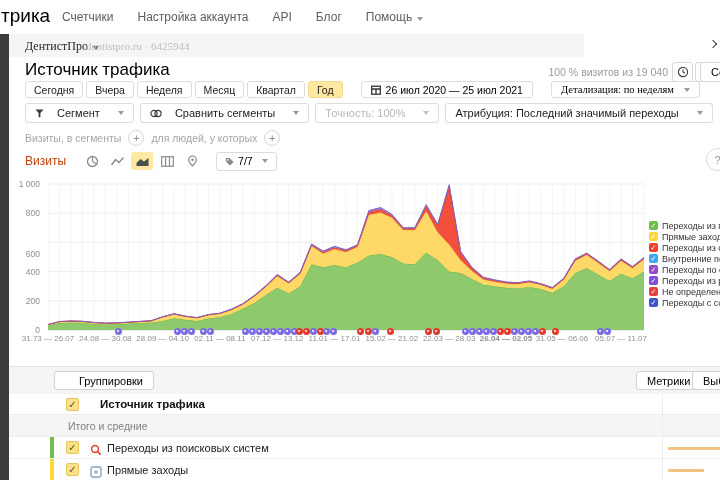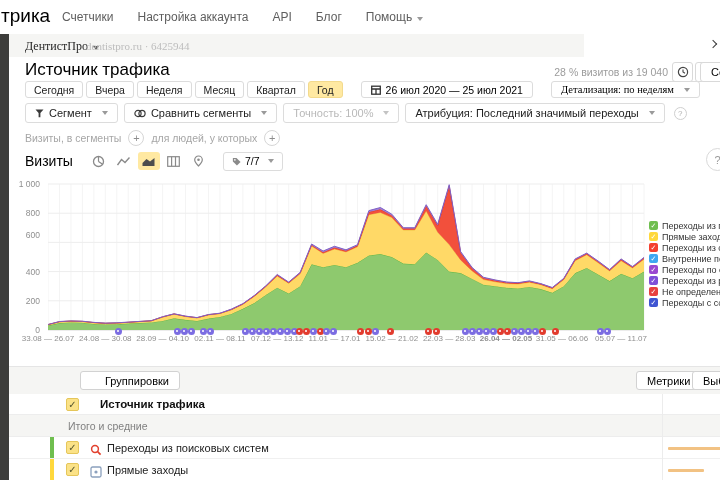--- a/index.html
+++ b/index.html
@@ -40,35 +40,35 @@
   .periodrow { position:absolute; left:25px; top:81px; display:flex; gap:9px; align-items:center; }
   .preset { height:17px; padding:0 8px; font-size:10.5px; border:1px solid #dcdcdc; background:#fff;
     border-radius:3px; color:#222; cursor:pointer; }
   .preset.selected { background:#ffe9a2; border-color:#f3da8d; }
   .datebtn, .detbtn { height:17px; display:inline-flex; align-items:center; gap:5px; padding:0 9px;
     font-size:10.5px; border:1px solid #dcdcdc; background:#fff; border-radius:3px; cursor:pointer; white-space:nowrap; }
   .datebtn { margin-left:9px; } .detbtn { margin-left:9px;font-family:Liberation Serif, serif; }
 
   
   .segmentrow { position:absolute; left:25px; top:103px; display:flex; gap:6px; align-items:center; }
-  .segbtn { height:20px; display:inline-flex; align-items:center; gap:5px; padding:0 9px; font-size:11px;
+  .segbtn { height:20px; display:inline-flex; align-items:center; gap:13px; padding:0 9px; font-size:11px;
     border:1px solid #dcdcdc; background:#fff; border-radius:3px; color:#222; cursor:pointer; white-space:nowrap; }
   .segbtn.disabled { color:#b9b9b9; }
   .infocircle { width:13px; height:13px; border:1px solid #cfcfcf; border-radius:50%; font-size:8px; color:#b0b0b0;
     display:flex; align-items:center; justify-content:center; margin-left:3px; background:#fff; }
 
   
   .filterrow { position:absolute; left:25px; top:130px; display:flex; align-items:center; gap:7px;
     font-size:10.5px; color:#a6a6a6; }
   .pluscirc { width:16px; height:16px; border:1px solid #d6d6d6; border-radius:50%; background:#fff;
     color:#8d8d8d; font-size:11px; line-height:13px; text-align:center; padding:0; cursor:pointer; }
 
   
   .controlsrow { position:absolute; left:25px; top:151px; height:20px; display:flex; align-items:center; gap:3px; }
-  .metric-label { font-size:14px; color:#000000; margin-right:12px; }
+  .metric-label { font-size:12px; color:#c2410c; margin-right:12px; }
   .cicon { width:22px; height:18px; display:flex; align-items:center; justify-content:center; border-radius:3px;
     background:transparent; border:none; padding:0; cursor:pointer; }
   .cicon.selected { background:#ffe9a2; }
   .ratiobtn { margin-left:10px; height:19px; display:inline-flex; align-items:center; gap:4px; padding:0 8px;
     font-size:10.5px; border:1px solid #dcdcdc; border-radius:3px; background:#fff; cursor:pointer; }
   .helpcircle { position:absolute; left:706px; top:148px; width:23px; height:23px; border:1px solid #d9d9d9;
     border-radius:50%; background:#fff; color:#9a9a9a; font-size:11px; display:flex; align-items:center; justify-content:center; }
 
   
   .ylabels { position:absolute; left:0; top:180px; width:44px; height:152px; }
@@ -82,21 +82,21 @@
   
   .legend { position:absolute; left:649px; top:220px; }
   .litem { display:flex; align-items:center; height:11px; cursor:pointer; }
   .lbox { width:9px; height:9px; border-radius:2px; color:#fff; font-size:7px; line-height:9px; text-align:center; flex:none; }
   .llab { margin-left:4px; font-size:9px; color:#333; white-space:nowrap; }
 
   
   .btoolbar { position:absolute; left:9px; top:366px; width:711px; height:28px; background:#f5f5f3; border-top:1px solid #e5e5e5; }
   .tbtn { position:absolute; top:4px; height:19px; padding:0 10px; font-size:11px; background:#fff;
     border:1px solid #d2d2d2; border-radius:3px; cursor:pointer; white-space:nowrap; }
-  .groupbtn { left:71px;padding-left:24px; } .metricsbtn { left:627px;text-align:center; } .goalbtn { left:683px; }
+  .groupbtn { left:45px;padding-left:24px; } .metricsbtn { left:627px;text-align:center; } .goalbtn { left:683px; }
   .dimrow { position:absolute; left:9px; top:394px; width:711px; height:21px; background:#fff; border-bottom:1px solid #ededed; }
   .dimlabel { position:absolute; left:91px; top:4px; font-size:11.5px; font-weight:bold; color:#111; }
   .totalsrow { position:absolute; left:9px; top:415px; width:711px; height:22px; background:#f5f5f3; border-bottom:1px solid #ededed; }
   .totalslabel { position:absolute; left:59px; top:5px; font-size:10.5px; color:#808080; }
   .trow { position:absolute; left:9px; width:711px; height:22px; background:#fff; border-bottom:1px solid #f0f0f0; }
   .tedge { position:absolute; left:41px; top:0; bottom:0; width:4px; }
   .ycheck { position:absolute; width:13px; height:13px; background:#fbe287; border:1px solid #e5c65a; border-radius:2px;
     color:#55552e; font-size:10px; line-height:11px; text-align:center; padding:0; cursor:pointer; }
   .dimrow .ycheck { left:57px; top:4px; } .trow .ycheck { left:57px; top:4px; }
   .ricon { position:absolute; left:81px; top:5px; width:12px; height:12px; }
@@ -120,21 +120,21 @@
 
 <div class="counterbar">
   <span class="cname"><span>ДентистПро</span><i class="chev dark"></i></span>
   <span class="cinfo">dentistpro.ru · 6425944</span>
   <span class="panelchev"></span>
 </div>
 
 <div class="sidestrip"></div>
 
 <h1 class="title">Источник трафика</h1>
-<div class="sample">28 % визитов из 19 040</div>
+<div class="sample">100 % визитов из 19 040</div>
 <button class="iconbtn" style="left:672px">
   <svg width="12" height="12" viewBox="0 0 12 12">
       <circle cx="6" cy="6" r="4.6" fill="none" stroke="#444" stroke-width="1.2"></circle>
       <path d="M6 3.4 V6 L8 7.2" fill="none" stroke="#444" stroke-width="1.1"></path>
     </svg>
 </button>
 <button class="iconbtn" style="left:695px">
   <svg width="12" height="12" viewBox="0 0 12 12">
       <path d="M6 8 V1.5 M3.5 3.6 L6 1.1 L8.5 3.6" fill="none" stroke="#444" stroke-width="1.1"></path>
       <path d="M2 7 V10.5 H10 V7" fill="none" stroke="#444" stroke-width="1.1"></path>
@@ -236,21 +236,21 @@
     <span>7/7</span>
     <i class="chev"></i>
   </button>
 </div>
 <div class="helpcircle">?</div>
 
 <div class="ylabels" id="ylabels">
     <div class="ylab" style="top: 145px;">0</div>
     <div class="ylab" style="top: 115.8px; margin-left: 44px;">200</div>
     <div class="ylab" style="top: 86.6px;">400</div>
-    <div class="ylab" style="top: 50px;">600</div>
+    <div class="ylab" style="top: 69px;">600</div>
     <div class="ylab" style="top: 28.2px;">800</div>
     <div class="ylab" style="top: -1px;">1 000</div>
   </div>
 <div class="chartarea" id="chartarea">
     <svg width="598" height="152">
       <line x1="0" y1="4" x2="0" y2="150" stroke="#f4f4f4" stroke-width="1"></line>
       <line x1="11.461538461538462" y1="4" x2="11.461538461538462" y2="150" stroke="#f4f4f4" stroke-width="1"></line>
       <line x1="22.923076923076923" y1="4" x2="22.923076923076923" y2="150" stroke="#f4f4f4" stroke-width="1"></line>
       <line x1="34.38461538461539" y1="4" x2="34.38461538461539" y2="150" stroke="#f4f4f4" stroke-width="1"></line>
       <line x1="45.84615384615385" y1="4" x2="45.84615384615385" y2="150" stroke="#f4f4f4" stroke-width="1"></line>
@@ -310,21 +310,21 @@
       <line x1="0" y1="4" x2="596" y2="4" stroke="#ededed" stroke-width="1"></line>
       <path d="M0.0,150.0 L11.5,150.0 L22.9,150.0 L34.4,150.0 L45.8,150.0 L57.3,150.0 L68.8,150.0 L80.2,150.0 L91.7,150.0 L103.2,150.0 L114.6,150.0 L126.1,150.0 L137.5,150.0 L149.0,150.0 L160.5,150.0 L171.9,150.0 L183.4,150.0 L194.8,150.0 L206.3,150.0 L217.8,150.0 L229.2,150.0 L240.7,150.0 L252.2,150.0 L263.6,150.0 L275.1,150.0 L286.5,150.0 L298.0,150.0 L309.5,150.0 L320.9,150.0 L332.4,150.0 L343.8,150.0 L355.3,150.0 L366.8,150.0 L378.2,150.0 L389.7,150.0 L401.2,150.0 L412.6,150.0 L424.1,150.0 L435.5,150.0 L447.0,150.0 L458.5,150.0 L469.9,150.0 L481.4,150.0 L492.8,150.0 L504.3,150.0 L515.8,150.0 L527.2,150.0 L538.7,150.0 L550.2,150.0 L561.6,150.0 L573.1,150.0 L584.5,150.0 L596.0,150.0 L596.0,91.6 L584.5,98.2 L573.1,93.8 L561.6,101.1 L550.2,94.5 L538.7,88.0 L527.2,93.1 L515.8,106.2 L504.3,112.8 L492.8,109.1 L481.4,106.9 L469.9,108.4 L458.5,107.7 L447.0,106.2 L435.5,104.7 L424.1,98.9 L412.6,93.1 L401.2,91.6 L389.7,79.9 L378.2,72.6 L366.8,84.3 L355.3,83.6 L343.8,77.0 L332.4,74.1 L320.9,75.5 L309.5,82.8 L298.0,87.2 L286.5,85.0 L275.1,87.2 L263.6,84.3 L252.2,106.2 L240.7,113.5 L229.2,107.7 L217.8,115.0 L206.3,123.0 L194.8,128.8 L183.4,133.9 L171.9,136.9 L160.5,138.6 L149.0,140.9 L137.5,139.8 L126.1,138.3 L114.6,140.9 L103.2,142.4 L91.7,143.0 L80.2,143.6 L68.8,144.2 L57.3,144.5 L45.8,143.9 L34.4,142.7 L22.9,142.4 L11.5,143.0 L0.0,145.6 Z" fill="#8ec96e"></path>
       <polyline points="0.0,145.6 11.5,143.0 22.9,142.4 34.4,142.7 45.8,143.9 57.3,144.5 68.8,144.2 80.2,143.6 91.7,143.0 103.2,142.4 114.6,140.9 126.1,138.3 137.5,139.8 149.0,140.9 160.5,138.6 171.9,136.9 183.4,133.9 194.8,128.8 206.3,123.0 217.8,115.0 229.2,107.7 240.7,113.5 252.2,106.2 263.6,84.3 275.1,87.2 286.5,85.0 298.0,87.2 309.5,82.8 320.9,75.5 332.4,74.1 343.8,77.0 355.3,83.6 366.8,84.3 378.2,72.6 389.7,79.9 401.2,91.6 412.6,93.1 424.1,98.9 435.5,104.7 447.0,106.2 458.5,107.7 469.9,108.4 481.4,106.9 492.8,109.1 504.3,112.8 515.8,106.2 527.2,93.1 538.7,88.0 550.2,94.5 561.6,101.1 573.1,93.8 584.5,98.2 596.0,91.6" fill="none" stroke="#63b643" stroke-width="1"></polyline>
       <path d="M0.0,145.6 L11.5,143.0 L22.9,142.4 L34.4,142.7 L45.8,143.9 L57.3,144.5 L68.8,144.2 L80.2,143.6 L91.7,143.0 L103.2,142.4 L114.6,140.9 L126.1,138.3 L137.5,139.8 L149.0,140.9 L160.5,138.6 L171.9,136.9 L183.4,133.9 L194.8,128.8 L206.3,123.0 L217.8,115.0 L229.2,107.7 L240.7,113.5 L252.2,106.2 L263.6,84.3 L275.1,87.2 L286.5,85.0 L298.0,87.2 L309.5,82.8 L320.9,75.5 L332.4,74.1 L343.8,77.0 L355.3,83.6 L366.8,84.3 L378.2,72.6 L389.7,79.9 L401.2,91.6 L412.6,93.1 L424.1,98.9 L435.5,104.7 L447.0,106.2 L458.5,107.7 L469.9,108.4 L481.4,106.9 L492.8,109.1 L504.3,112.8 L515.8,106.2 L527.2,93.1 L538.7,88.0 L550.2,94.5 L561.6,101.1 L573.1,93.8 L584.5,98.2 L596.0,91.6 L596.0,79.2 L584.5,88.0 L573.1,80.7 L561.6,90.9 L550.2,82.8 L538.7,74.8 L527.2,80.7 L515.8,99.6 L504.3,108.7 L492.8,104.7 L481.4,102.3 L469.9,104.0 L458.5,103.6 L447.0,101.8 L435.5,99.6 L424.1,90.9 L412.6,79.9 L401.2,64.6 L389.7,52.2 L378.2,31.0 L366.8,50.0 L355.3,50.0 L343.8,37.6 L332.4,32.5 L320.9,34.7 L309.5,66.8 L298.0,71.9 L286.5,69.0 L275.1,73.4 L263.6,66.1 L252.2,93.8 L240.7,103.3 L229.2,96.0 L217.8,106.9 L206.3,116.4 L194.8,124.5 L183.4,129.9 L171.9,133.6 L160.5,135.0 L149.0,138.0 L137.5,136.6 L126.1,134.2 L114.6,137.2 L103.2,140.9 L91.7,141.7 L80.2,142.4 L68.8,143.1 L57.3,143.4 L45.8,142.7 L34.4,141.5 L22.9,141.2 L11.5,141.8 L0.0,144.7 Z" fill="#ffd967"></path>
       <polyline points="0.0,144.7 11.5,141.8 22.9,141.2 34.4,141.5 45.8,142.7 57.3,143.4 68.8,143.1 80.2,142.4 91.7,141.7 103.2,140.9 114.6,137.2 126.1,134.2 137.5,136.6 149.0,138.0 160.5,135.0 171.9,133.6 183.4,129.9 194.8,124.5 206.3,116.4 217.8,106.9 229.2,96.0 240.7,103.3 252.2,93.8 263.6,66.1 275.1,73.4 286.5,69.0 298.0,71.9 309.5,66.8 320.9,34.7 332.4,32.5 343.8,37.6 355.3,50.0 366.8,50.0 378.2,31.0 389.7,52.2 401.2,64.6 412.6,79.9 424.1,90.9 435.5,99.6 447.0,101.8 458.5,103.6 469.9,104.0 481.4,102.3 492.8,104.7 504.3,108.7 515.8,99.6 527.2,80.7 538.7,74.8 550.2,82.8 561.6,90.9 573.1,80.7 584.5,88.0 596.0,79.2" fill="none" stroke="#efc243" stroke-width="1"></polyline>
       <path d="M0.0,144.7 L11.5,141.8 L22.9,141.2 L34.4,141.5 L45.8,142.7 L57.3,143.4 L68.8,143.1 L80.2,142.4 L91.7,141.7 L103.2,140.9 L114.6,137.2 L126.1,134.2 L137.5,136.6 L149.0,138.0 L160.5,135.0 L171.9,133.6 L183.4,129.9 L194.8,124.5 L206.3,116.4 L217.8,106.9 L229.2,96.0 L240.7,103.3 L252.2,93.8 L263.6,66.1 L275.1,73.4 L286.5,69.0 L298.0,71.9 L309.5,66.8 L320.9,34.7 L332.4,32.5 L343.8,37.6 L355.3,50.0 L366.8,50.0 L378.2,31.0 L389.7,52.2 L401.2,64.6 L412.6,79.9 L424.1,90.9 L435.5,99.6 L447.0,101.8 L458.5,103.6 L469.9,104.0 L481.4,102.3 L492.8,104.7 L504.3,108.7 L515.8,99.6 L527.2,80.7 L538.7,74.8 L550.2,82.8 L561.6,90.9 L573.1,80.7 L584.5,88.0 L596.0,79.2 L596.0,78.0 L584.5,87.1 L573.1,79.5 L561.6,90.0 L550.2,81.7 L538.7,73.6 L527.2,79.5 L515.8,98.8 L504.3,108.0 L492.8,104.0 L481.4,101.4 L469.9,103.1 L458.5,102.4 L447.0,100.4 L435.5,97.9 L424.1,88.2 L412.6,72.6 L401.2,6.2 L389.7,45.6 L378.2,25.9 L366.8,48.5 L355.3,48.5 L343.8,35.4 L332.4,29.3 L320.9,32.0 L309.5,65.6 L298.0,70.7 L286.5,67.5 L275.1,72.2 L263.6,64.9 L252.2,92.9 L240.7,102.6 L229.2,95.1 L217.8,106.2 L206.3,115.8 L194.8,124.0 L183.4,129.4 L171.9,133.4 L160.5,134.7 L149.0,137.7 L137.5,136.3 L126.1,133.9 L114.6,136.9 L103.2,140.8 L91.7,141.5 L80.2,142.3 L68.8,143.0 L57.3,143.3 L45.8,142.6 L34.4,141.4 L22.9,141.1 L11.5,141.7 L0.0,144.6 Z" fill="#f2503c"></path>
       <polyline points="0.0,144.6 11.5,141.7 22.9,141.1 34.4,141.4 45.8,142.6 57.3,143.3 68.8,143.0 80.2,142.3 91.7,141.5 103.2,140.8 114.6,136.9 126.1,133.9 137.5,136.3 149.0,137.7 160.5,134.7 171.9,133.4 183.4,129.4 194.8,124.0 206.3,115.8 217.8,106.2 229.2,95.1 240.7,102.6 252.2,92.9 263.6,64.9 275.1,72.2 286.5,67.5 298.0,70.7 309.5,65.6 320.9,32.0 332.4,29.3 343.8,35.4 355.3,48.5 366.8,48.5 378.2,25.9 389.7,45.6 401.2,6.2 412.6,72.6 424.1,88.2 435.5,97.9 447.0,100.4 458.5,102.4 469.9,103.1 481.4,101.4 492.8,104.0 504.3,108.0 515.8,98.8 527.2,79.5 538.7,73.6 550.2,81.7 561.6,90.0 573.1,79.5 584.5,87.1 596.0,78.0" fill="none" stroke="#de3a28" stroke-width="1"></polyline>
       <path d="M0.0,144.6 L11.5,141.7 L22.9,141.1 L34.4,141.4 L45.8,142.6 L57.3,143.3 L68.8,143.0 L80.2,142.3 L91.7,141.5 L103.2,140.8 L114.6,136.9 L126.1,133.9 L137.5,136.3 L149.0,137.7 L160.5,134.7 L171.9,133.4 L183.4,129.4 L194.8,124.0 L206.3,115.8 L217.8,106.2 L229.2,95.1 L240.7,102.6 L252.2,92.9 L263.6,64.9 L275.1,72.2 L286.5,67.5 L298.0,70.7 L309.5,65.6 L320.9,32.0 L332.4,29.3 L343.8,35.4 L355.3,48.5 L366.8,48.5 L378.2,25.9 L389.7,45.6 L401.2,6.2 L412.6,72.6 L424.1,88.2 L435.5,97.9 L447.0,100.4 L458.5,102.4 L469.9,103.1 L481.4,101.4 L492.8,104.0 L504.3,108.0 L515.8,98.8 L527.2,79.5 L538.7,73.6 L550.2,81.7 L561.6,90.0 L573.1,79.5 L584.5,87.1 L596.0,78.0 L596.0,77.4 L584.5,86.6 L573.1,78.9 L561.6,89.6 L550.2,81.1 L538.7,73.1 L527.2,78.9 L515.8,98.3 L504.3,107.5 L492.8,103.6 L481.4,100.9 L469.9,102.7 L458.5,102.0 L447.0,99.9 L435.5,97.3 L424.1,87.5 L412.6,71.5 L401.2,4.7 L389.7,44.4 L378.2,24.7 L366.8,47.7 L355.3,47.7 L343.8,34.2 L332.4,27.5 L320.9,30.6 L309.5,64.7 L298.0,69.8 L286.5,66.3 L275.1,71.0 L263.6,64.0 L252.2,92.3 L240.7,102.1 L229.2,94.5 L217.8,105.8 L206.3,115.5 L194.8,123.7 L183.4,129.1 L171.9,133.2 L160.5,134.5 L149.0,137.6 L137.5,136.1 L126.1,133.8 L114.6,136.7 L103.2,140.7 L91.7,141.4 L80.2,142.1 L68.8,142.8 L57.3,143.1 L45.8,142.4 L34.4,141.2 L22.9,140.9 L11.5,141.5 L0.0,144.5 Z" fill="#9d7fd8"></path>
       <polyline points="0.0,144.5 11.5,141.5 22.9,140.9 34.4,141.2 45.8,142.4 57.3,143.1 68.8,142.8 80.2,142.1 91.7,141.4 103.2,140.7 114.6,136.7 126.1,133.8 137.5,136.1 149.0,137.6 160.5,134.5 171.9,133.2 183.4,129.1 194.8,123.7 206.3,115.5 217.8,105.8 229.2,94.5 240.7,102.1 252.2,92.3 263.6,64.0 275.1,71.0 286.5,66.3 298.0,69.8 309.5,64.7 320.9,30.6 332.4,27.5 343.8,34.2 355.3,47.7 366.8,47.7 378.2,24.7 389.7,44.4 401.2,4.7 412.6,71.5 424.1,87.5 435.5,97.3 447.0,99.9 458.5,102.0 469.9,102.7 481.4,100.9 492.8,103.6 504.3,107.5 515.8,98.3 527.2,78.9 538.7,73.1 550.2,81.1 561.6,89.6 573.1,78.9 584.5,86.6 596.0,77.4" fill="none" stroke="#8060c5" stroke-width="1"></polyline>
     </svg>
-    <div class="xlab" style="left: 0px;">33.08 — 26.07</div>
+    <div class="xlab" style="left: 0px;">31.73 — 26.07</div>
     <div class="xlab" style="left: 57.3077px;">24.08 — 30.08</div>
     <div class="xlab" style="left: 114.615px;">28.09 — 04.10</div>
     <div class="xlab" style="left: 171.923px;">02.11 — 08.11</div>
     <div class="xlab" style="left: 229.231px;">07.12 — 13.12</div>
     <div class="xlab" style="left: 286.538px;">11.01 — 17.01</div>
     <div class="xlab" style="left: 343.846px;">15.02 — 21.02</div>
     <div class="xlab" style="left: 401.154px;">22.03 — 28.03</div>
     <div class="xlab" style="left: 458px; font-weight: bold;">26.04 — 02.05</div>
     <div class="xlab" style="left: 514px;">31.05 — 06.06</div>
     <div class="xlab" style="left: 573.077px;">05.07 — 11.07</div>

